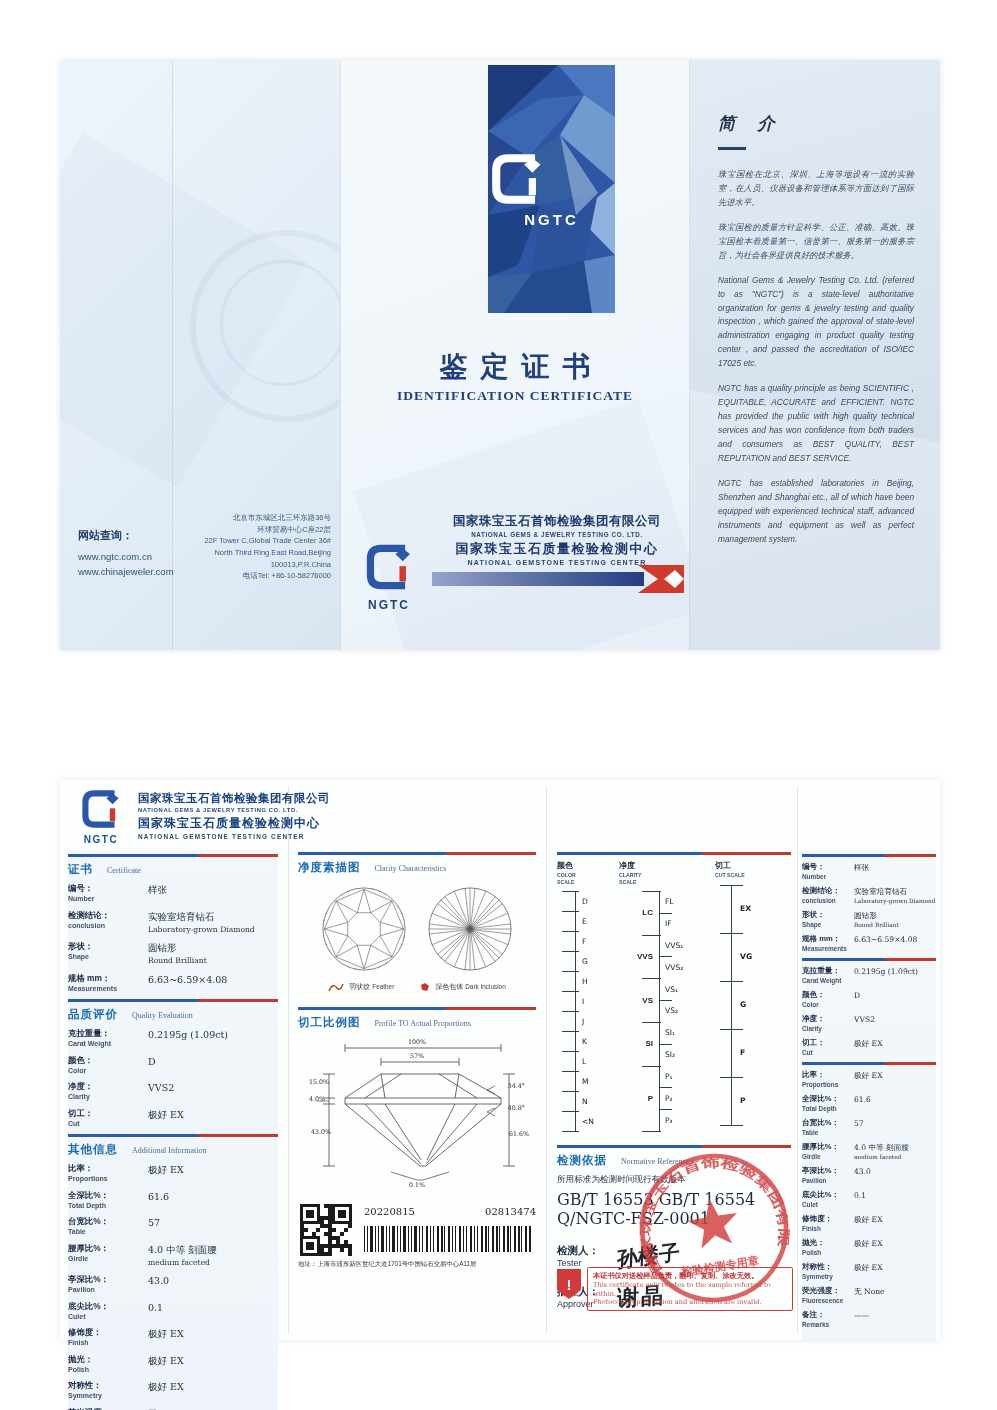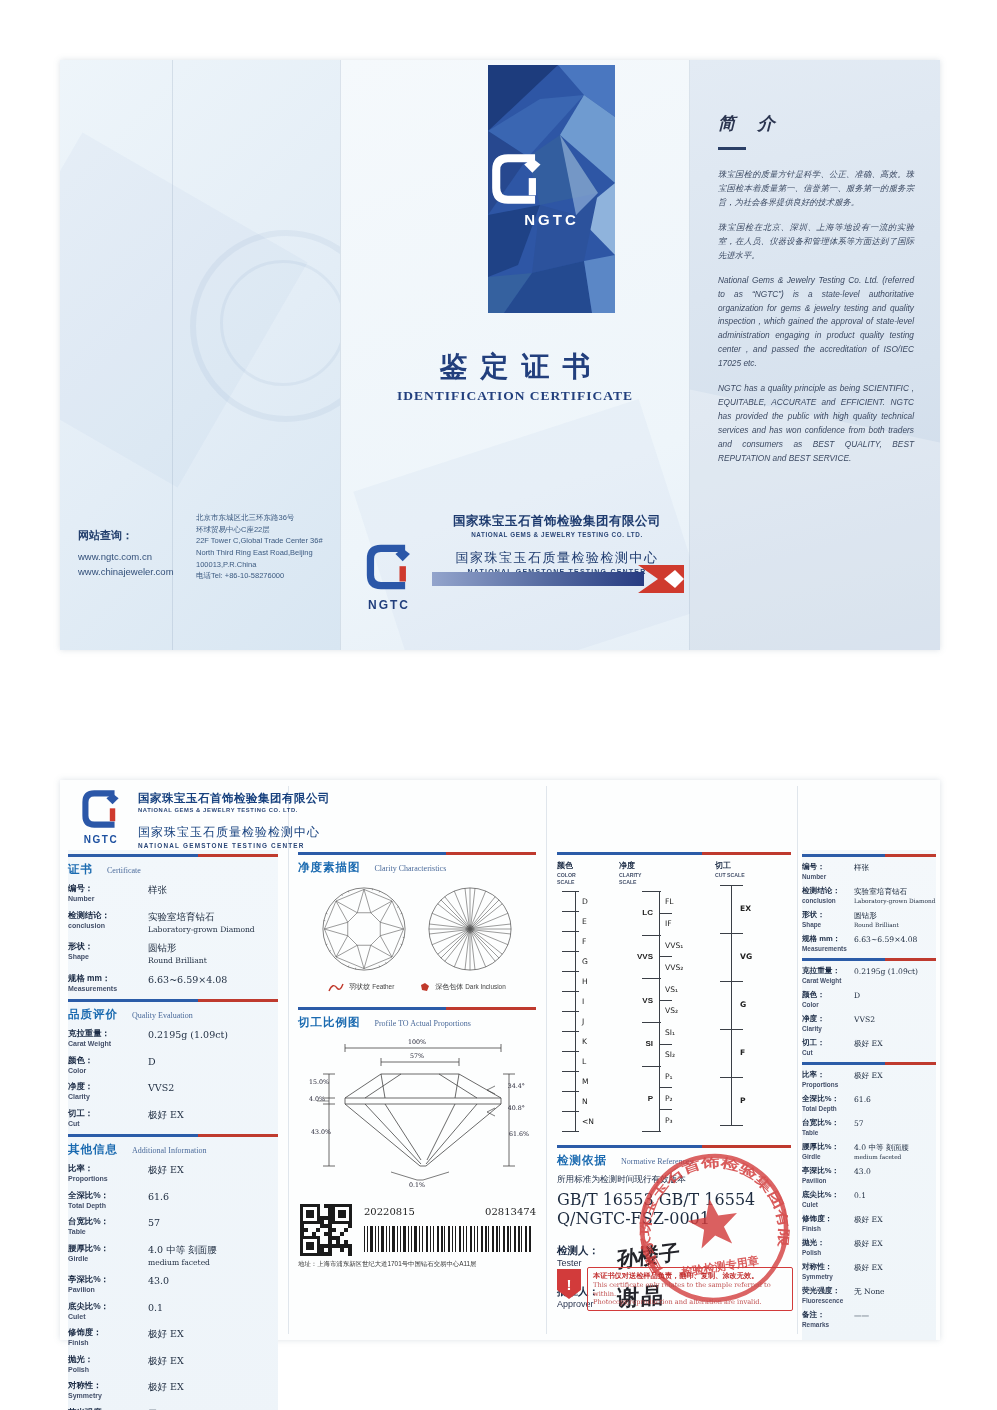--- a/index.html
+++ b/index.html
@@ -16,41 +16,41 @@
   .panel-right{position:relative;width:250px;height:100%;
       background:linear-gradient(165deg,#e3ebf4 0%,#d7e2ee 55%,#ccd9e8 100%);overflow:hidden;}
   .foldline{position:absolute;top:0;bottom:0;width:1px;background:rgba(140,160,185,.25);}
   .wm-ring{position:absolute;border-radius:50%;border:6px solid rgba(90,130,180,.08);}
   .wm-tri{position:absolute;background:rgba(120,155,200,.06);transform:rotate(30deg);}
 
   
   .webbox{position:absolute;left:18px;top:468px;}
   .web-label{font-size:11px;font-weight:bold;color:#24406e;margin-bottom:8px;}
   .web-url{font-size:9.5px;color:#33507a;margin-bottom:4px;}
-  .addrbox{position:absolute;left:136px;top:452px;width:135px;}
+  .addrbox{position:absolute;left:136px;top:452px;width:135px;text-align:right;}
   .addr-line{font-size:7.5px;color:#3c5a80;line-height:1.55;}
 
   
   .banner{position:absolute;left:148px;top:5px;width:127px;height:248px;}
   .banner svg{display:block;}
   .b-logo{position:absolute;left:0;right:0;top:86px;text-align:center;}
   .b-ngtc{margin-top:4px;font-size:15px;font-weight:bold;color:#ffffff;letter-spacing:3px;}
   .title-cn{position:absolute;left:0;right:0;top:288px;text-align:center;
      font-size:28px;font-weight:bold;color:#223f7d;letter-spacing:13px;text-indent:13px;}
   .title-en{position:absolute;left:0;right:0;top:328px;text-align:center;
      font-family:"Liberation Serif","DejaVu Serif",serif;font-weight:bold;
      font-size:13.5px;color:#223f7d;letter-spacing:1px;}
 
   
   .mid-logo{position:absolute;left:12px;top:482px;width:74px;text-align:center;}
   .mid-logo .ngtc-word{font-size:12px;font-weight:bold;color:#223f7d;letter-spacing:2px;margin-top:2px;}
   .orgblock{position:absolute;left:92px;top:453px;width:250px;text-align:center;}
   .org-cn1{font-size:12.5px;font-weight:bold;color:#1d3a6e;letter-spacing:.5px;}
   .org-en1{font-size:6.3px;font-weight:bold;color:#2a4677;letter-spacing:.6px;margin-top:1px;}
-  .org-cn2{font-size:13px;font-weight:normal;color:#1d3a6e;letter-spacing:1.5px;margin-top:11px;}
+  .org-cn2{font-size:13px;font-weight:bold;color:#1d3a6e;letter-spacing:1.5px;margin-top:2px;}
   .org-en2{font-size:7px;font-weight:bold;color:#2a4677;letter-spacing:1.2px;margin-top:1px;}
   .ribbon{position:absolute;left:92px;top:505px;}
 
   
   .introbox{position:absolute;left:28px;top:52px;width:196px;font-style:italic;}
   .intro-h{font-size:17px;font-weight:bold;color:#2b3550;letter-spacing:9px;}
   .intro-rule{width:28px;height:3px;background:#2b3f66;margin:12px 0 18px 0;}
   .intro-p{font-size:8.3px;line-height:1.68;color:#3c4a63;text-align:justify;margin:0 0 11px 0;}
 
   
@@ -252,26 +252,27 @@
       <div class="foldline" style="left:0;"></div>
       <div class="foldline" style="right:0;"></div>
     </div>
 
     <div class="panel-right">
       <div class="wm-tri" style="left:-40px;top:360px;width:340px;height:260px;transform:rotate(12deg);background:rgba(255,255,255,.25);"></div>
       <div class="introbox">
         <div class="intro-h">简 介</div>
         <div class="intro-rule"></div>
         <div id="intro-cn">
+            <p class="intro-p">珠宝国检在北京、深圳、上海等地设有一流的实验室，在人员、仪器设备和管理体系等方面达到了国际先进水平。</p>
             <p class="intro-p">珠宝国检的质量方针是科学、公正、准确、高效。珠宝国检本着质量第一、信誉第一、服务第一的服务宗旨，为社会各界提供良好的技术服务。</p>
-            <p class="intro-p">珠宝国检在北京、深圳、上海等地设有一流的实验室，在人员、仪器设备和管理体系等方面达到了国际先进水平。</p>
           </div>
         <div id="intro-en" style="margin-top:10px;">
             <p class="intro-p">National Gems &amp; Jewelry Testing Co. Ltd. (referred to as “NGTC”) is a state-level authoritative organization for gems &amp; jewelry testing and quality inspection , which gained the approval of state-level administration engaging in product quality testing center , and passed the accreditation of ISO/IEC 17025 etc.</p>
             <p class="intro-p">NGTC has a quality principle as being SCIENTIFIC , EQUITABLE, ACCURATE and EFFICIENT. NGTC has provided the public with high quality technical services and has won confidence from both traders and consumers as BEST QUALITY, BEST REPUTATION and BEST SERVICE.</p>
+            <p class="intro-p">NGTC has established laboratories in Beijing, Shenzhen and Shanghai etc., all of which have been equipped with experienced technical staff, advanced instruments and equipment as well as perfect management system.</p>
           </div>
       </div>
     </div>
   </div>
 
   <div id="inner">
     <div class="ifold" style="left:228px;"></div>
     <div class="ifold" style="left:486px;"></div>
     <div class="ifold" style="left:737px;"></div>
 

